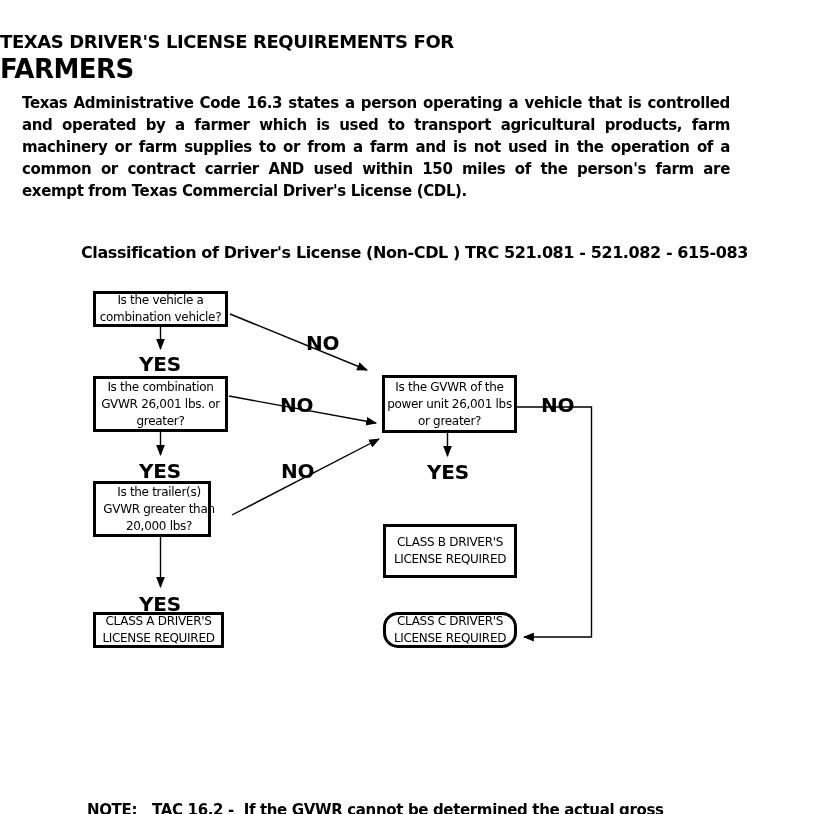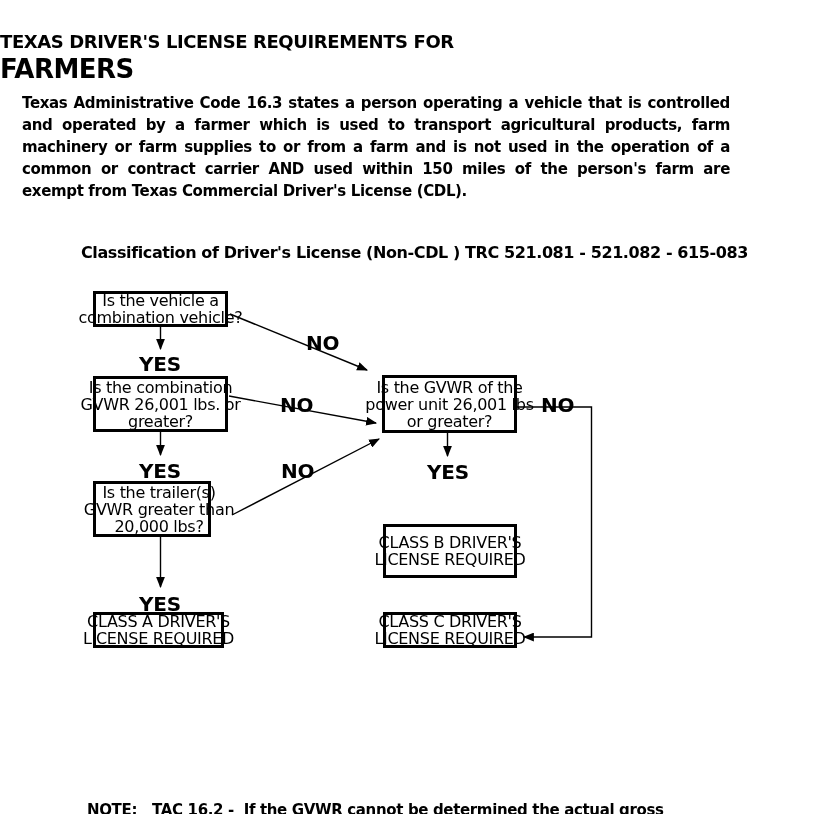--- a/index.html
+++ b/index.html
@@ -52,34 +52,34 @@
   .node {
     position: absolute;
     border: 3px solid #000000;
     box-sizing: border-box;
     background: #ffffff;
     display: flex;
     flex-direction: column;
     justify-content: center;
     align-items: center;
     text-align: center;
-    font-size: 16px;
+    font-size: 12px;
     line-height: 17px;
     letter-spacing: -0.3px;
     z-index: 2;
   }
   .node div { white-space: nowrap; }
 
   #node-q-combination       { left: 93px;  top: 291px; width: 135px; height: 36px; }
   #node-q-combination-gvwr  { left: 93px;  top: 376px; width: 135px; height: 56px; }
   #node-q-power-unit        { left: 382px; top: 375px; width: 135px; height: 58px; }
   #node-q-trailer           { left: 93px;  top: 481px; width: 118px; height: 56px; padding-left: 14px; }
   #node-class-b             { left: 383px; top: 483px; width: 134px; height: 54px; margin-top: 41px; }
   #node-class-a             { left: 93px;  top: 612px; width: 131px; height: 36px; }
-  #node-class-c             { left: 383px; top: 612px; width: 134px; height: 36px; }
+  #node-class-c             { left: 383px; top: 612px; width: 134px; height: 36px; border-radius: 15px; }
 
   
   .fc-label {
     position: absolute;
     font-weight: bold;
     font-size: 20px;
     letter-spacing: -0.2px;
     z-index: 2;
     white-space: nowrap;
   }

